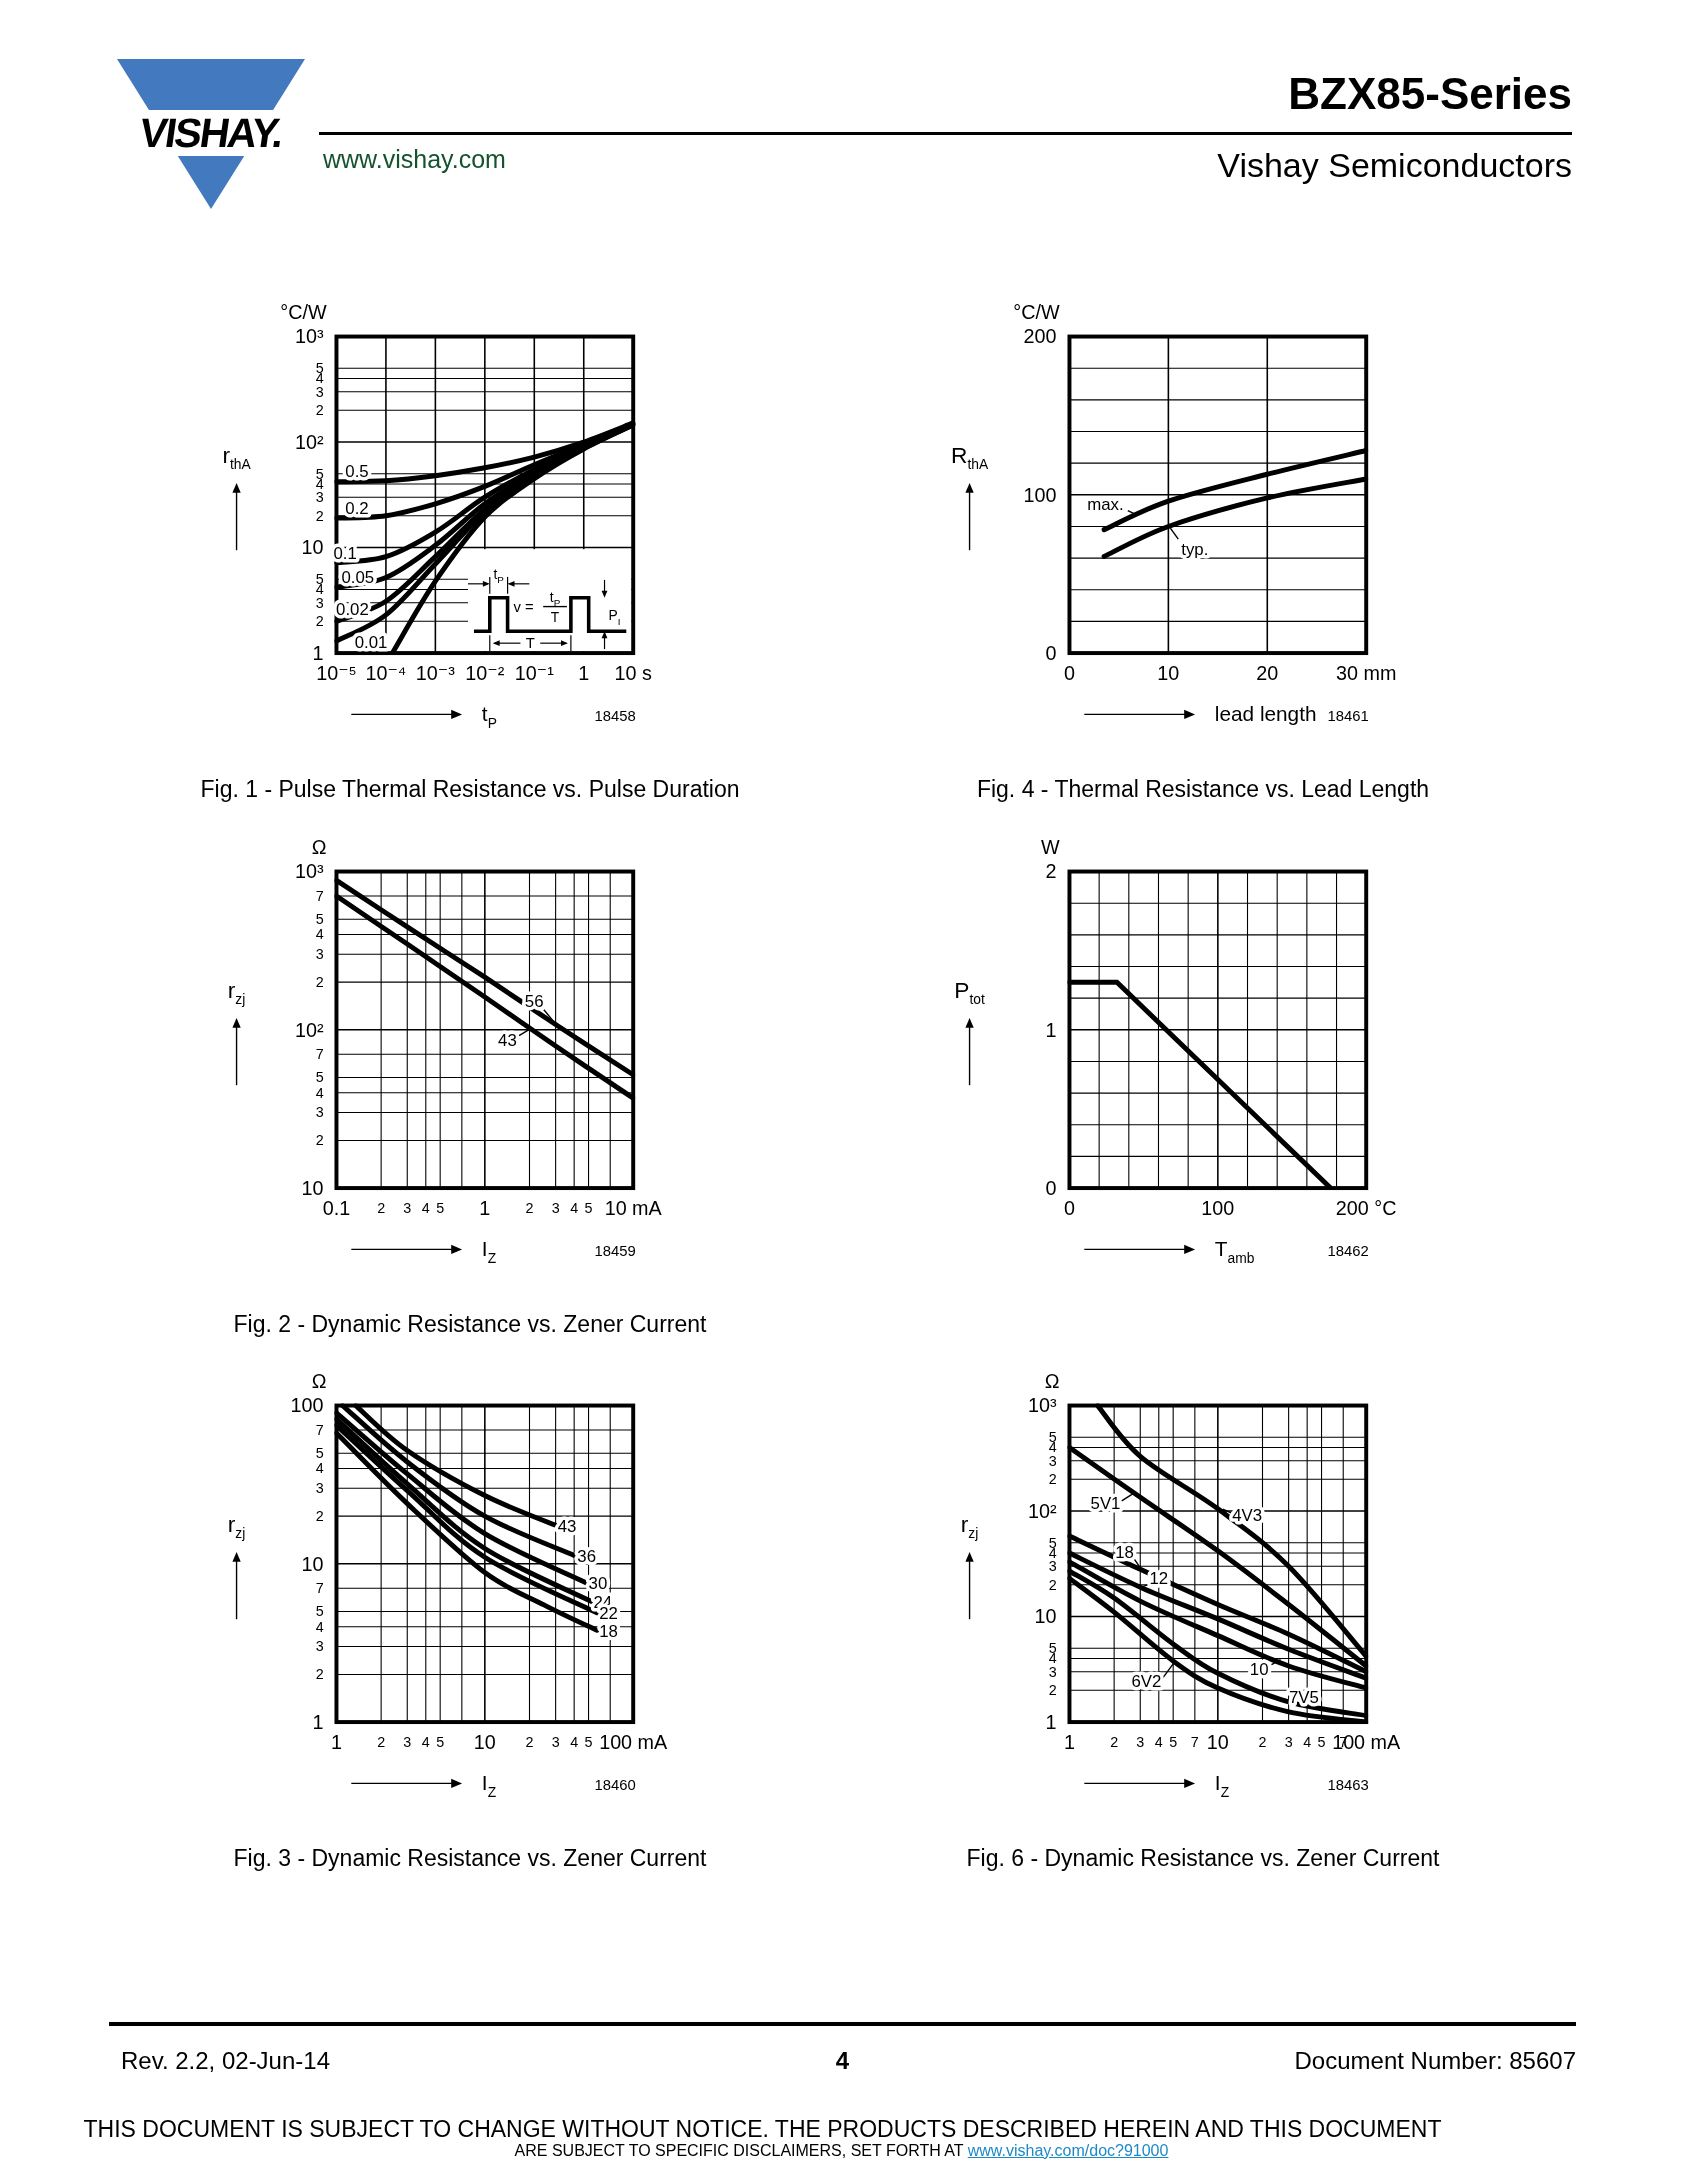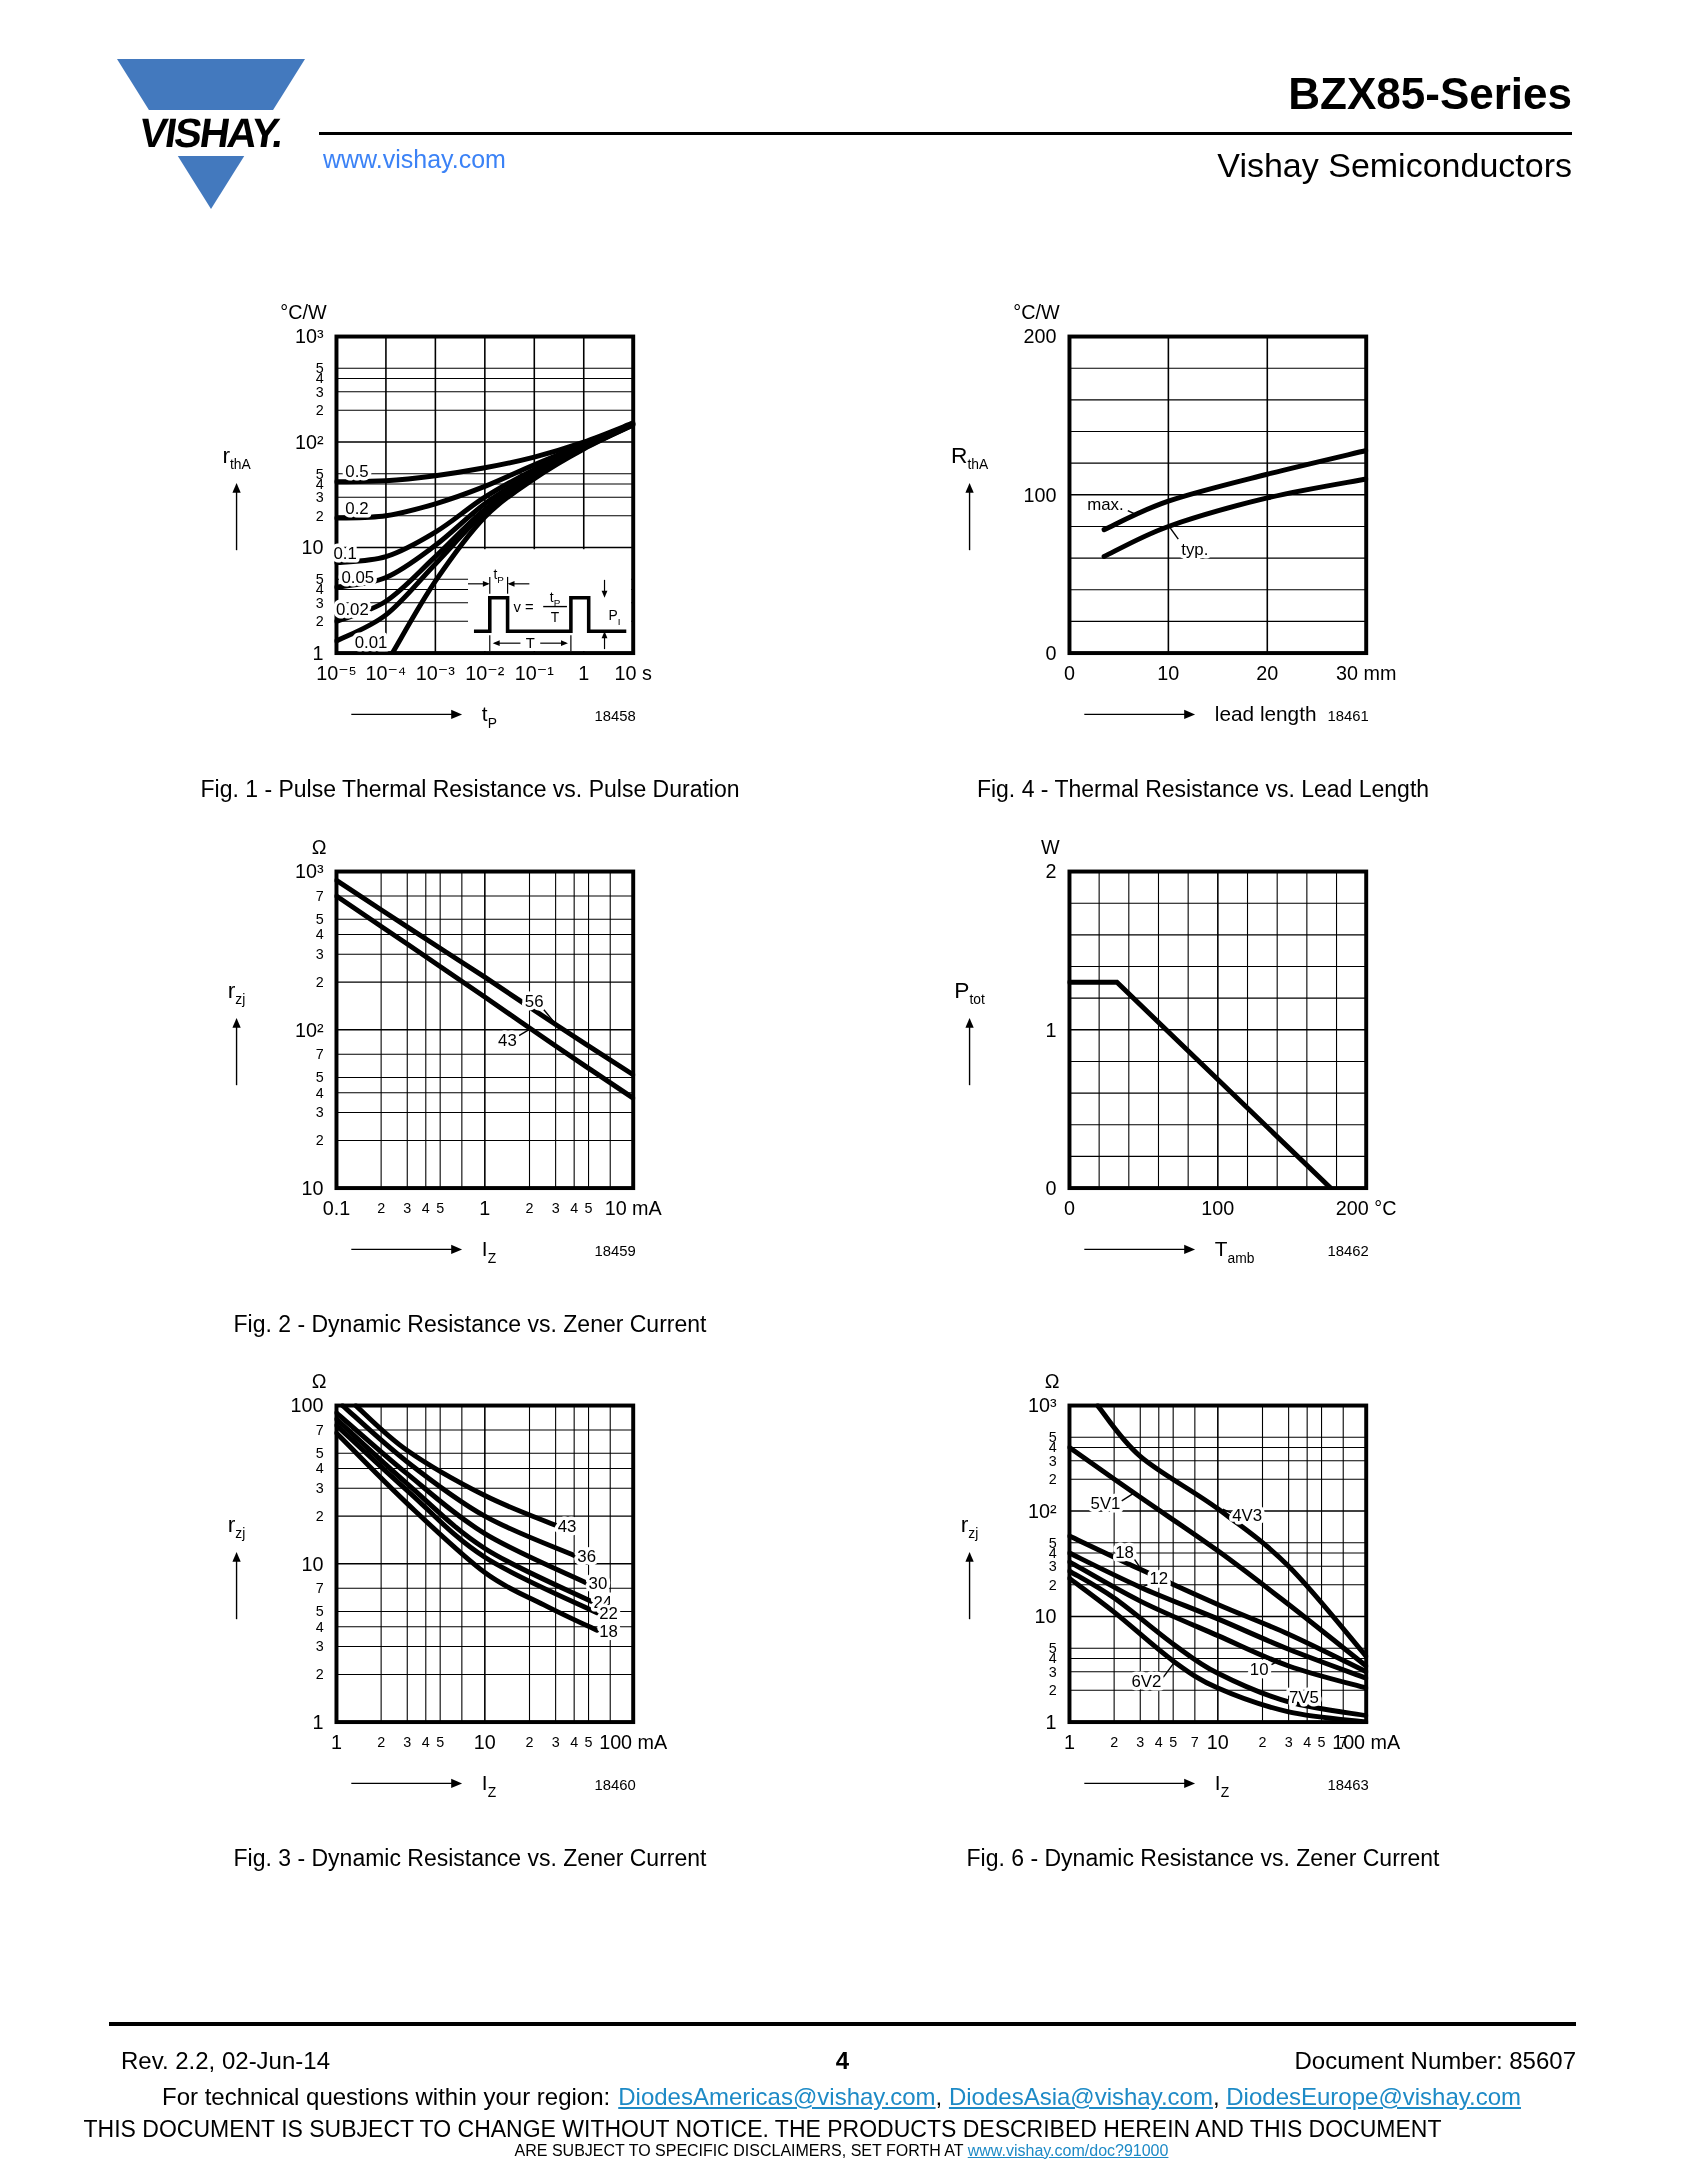--- a/index.html
+++ b/index.html
@@ -8,21 +8,21 @@
         font-family:"Liberation Sans","DejaVu Sans",sans-serif;color:#000;overflow:hidden;}
   
   .logo{position:absolute;left:117px;top:59px;width:188px;height:150px;}
   .logo-tri{position:absolute;left:0;top:0;width:100%;height:100%;background:#4379BE;
             clip-path:polygon(0 0,100% 0,50% 100%);}
   .logo-band{position:absolute;left:-14px;right:-14px;top:51px;height:46px;background:#fff;
              display:flex;align-items:center;justify-content:center;}
   .logo-text{font-size:41px;font-weight:900;transform:skewX(-8deg);letter-spacing:-2px;}
   .series-title{position:absolute;right:111px;top:69px;font-size:44px;font-weight:bold;}
   .header-rule{position:absolute;left:319px;right:111px;top:132px;height:3px;background:#000;}
-  .website{position:absolute;left:323px;top:145px;font-size:25px;color:#3b82f6;text-decoration:none;}
+  .website{position:absolute;left:323px;top:145px;font-size:25px;color:#14532d;text-decoration:none;}
   .subtitle{position:absolute;right:111px;top:146px;font-size:34px;}
   .section-heading{position:absolute;left:147px;top:222px;font-size:26px;}
   .sh-bold{font-weight:bold;font-size:28px;letter-spacing:0.5px;}
   .section-heading sub{font-size:0.62em;}
   
   .fig{position:absolute;width:594px;}
   .chart{width:594px;height:455px;display:block;}
   .chart text{font-family:"Liberation Sans","DejaVu Sans",sans-serif;fill:#000;}
   .halo{paint-order:stroke;stroke:#ffffff;stroke-width:7px;stroke-linejoin:round;fill:#000;}
   .caption{text-align:center;font-size:23px;margin-top:26px;}
@@ -511,22 +511,19 @@
       </svg>
     <div class="caption">Fig. 6 - Dynamic Resistance vs. Zener Current</div>
   </div>
 
   <div class="footer-rule"></div>
   <div class="f-row">
     <span class="f-left">Rev. 2.2, 02-Jun-14</span>
     <span class="f-center">4</span>
     <span class="f-right">Document Number: 85607</span>
   </div>
-  <div class="f-line2">
-    <span class="pre">For technical questions within your region:</span><a class="flink">DiodesAmericas@vishay.com</a><span>, </span><a class="flink">DiodesAsia@vishay.com</a><span>, </span><a class="flink">DiodesEurope@vishay.com</a>
-  </div>
   <div class="f-line3">THIS DOCUMENT IS SUBJECT TO CHANGE WITHOUT NOTICE. THE PRODUCTS DESCRIBED HEREIN AND THIS DOCUMENT</div>
   <div class="f-line4">
     <span>ARE SUBJECT TO SPECIFIC DISCLAIMERS, SET FORTH AT</span>
     <a class="flink">www.vishay.com/doc?91000</a>
   </div>
 </div>
 
 
 </body></html>

